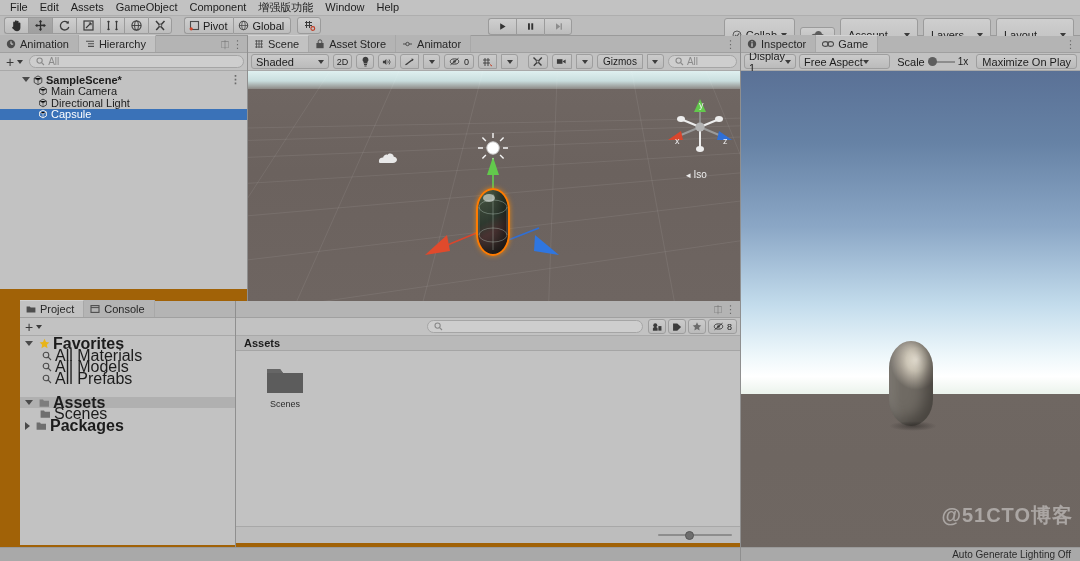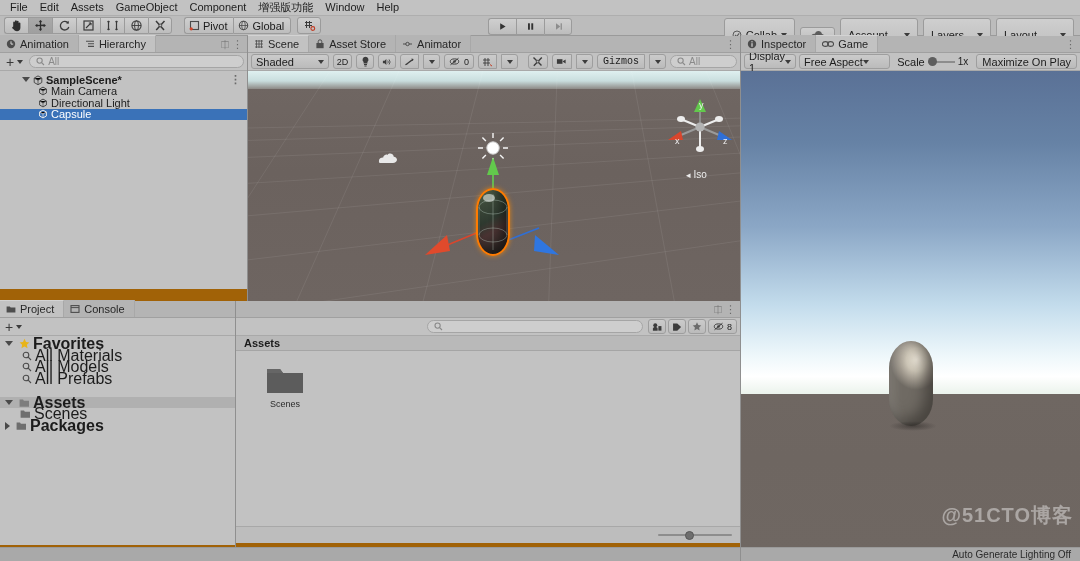--- a/index.html
+++ b/index.html
@@ -117,21 +117,21 @@
 
   
   #sceneview { left:248px; top:36px; width:492px; height:265px; }
   .scene3d { position:absolute; left:0; top:35px; width:492px; height:230px; overflow:hidden; background:#6b625e;}
   .sky { position:absolute;left:0;top:0;width:100%;height:18px;
          background:linear-gradient(#dff0f0, #c9dede 55%, #8d8a86 100%);}
   .ground { position:absolute;left:0;top:16px;width:100%;height:214px;
             background:linear-gradient(#6f6662,#6b625e 40%,#6e6561);}
 
   
-  #project { left:0; top:301px; width:236px; height:246px; border-right:1px solid #8f8f8f;}
+  #project { left:0; top:301px; width:236px; height:246px; border-right:1px solid #8f8f8f;padding-left:20px;}
   .ptree { background:#c2c2c2; height:209px; padding-top:2px;}
   .prow { height:11.7px; display:flex; align-items:center; font-size:16px; padding-left:5px; cursor:default; white-space:nowrap; gap:3px;}
   .prow.hl { background:#b0b0b0; }
 
   
   #assets { left:236px; top:301px; width:504px; height:246px; }
   .assetheader{ height:15px; background:#b9b9b9; border-bottom:1px solid #a5a5a5;
                 display:flex;align-items:center;padding-left:8px;font-weight:bold;font-size:11px;}
   .assetgrid { background:#c2c2c2; height:175px; padding:14px 0 0 18px; }
   .assetitem { width:62px; display:flex; flex-direction:column; align-items:center; gap:4px; cursor:default;}
@@ -447,21 +447,21 @@
       </div>
       <div class="sbtn lo" style="width:20px;">
         <svg width="13" height="9" viewBox="0 0 13 9">
             <rect x="1" y="2" width="6" height="5" fill="#3c3c3c"></rect>
             <path d="M7.4 4.3L10.4 2.4v4.2L7.4 4.7z" fill="#3c3c3c"></path>
           </svg>
       </div>
       <div class="sbtn ro" style="width:12px;">
         <span class="caret"></span>
       </div>
-      <div class="sbtn lo" style="padding:0 5px;font-family:Liberation Mono, monospace;">
+      <div class="sbtn lo" style="padding:0 5px;">
         <span>Gizmos</span>
       </div>
       <div class="sbtn ro" style="width:12px;">
         <span class="caret"></span>
       </div>
       <div class="searchfield" style="max-width:150px;">
         <svg width="9" height="9" viewBox="0 0 9 9">
             <circle cx="3.6" cy="3.6" r="2.6" fill="none" stroke="#8a8a8a" stroke-width="1.1"></circle>
             <path d="M5.6 5.6L8 8" stroke="#8a8a8a" stroke-width="1.1"></path>
           </svg>

